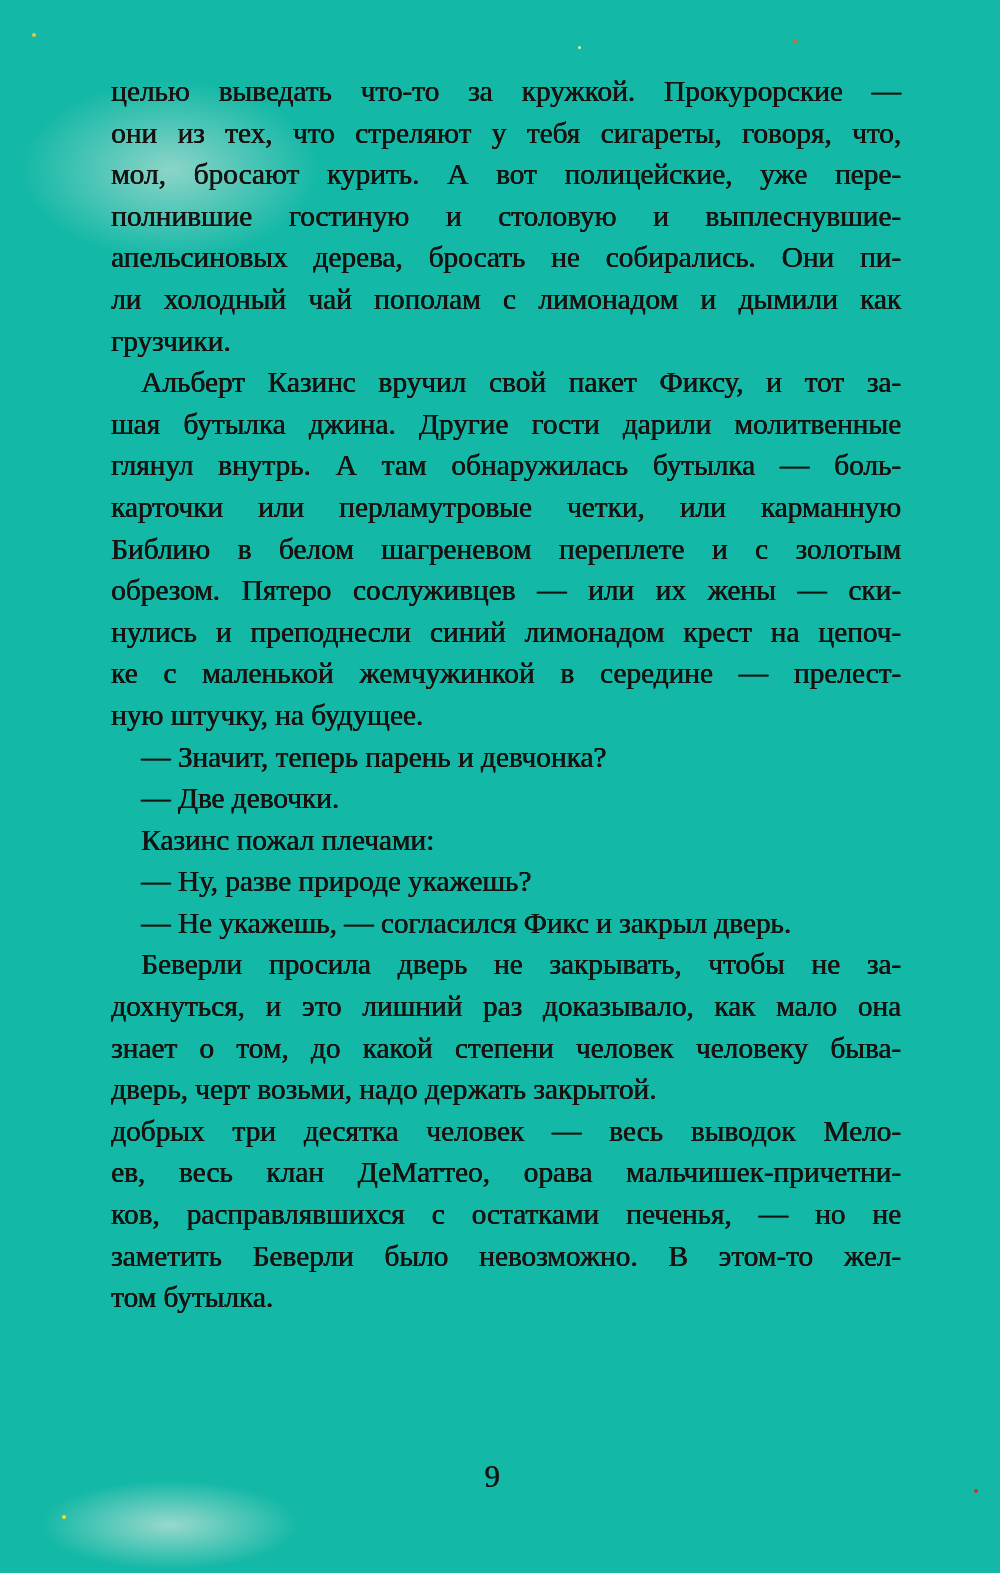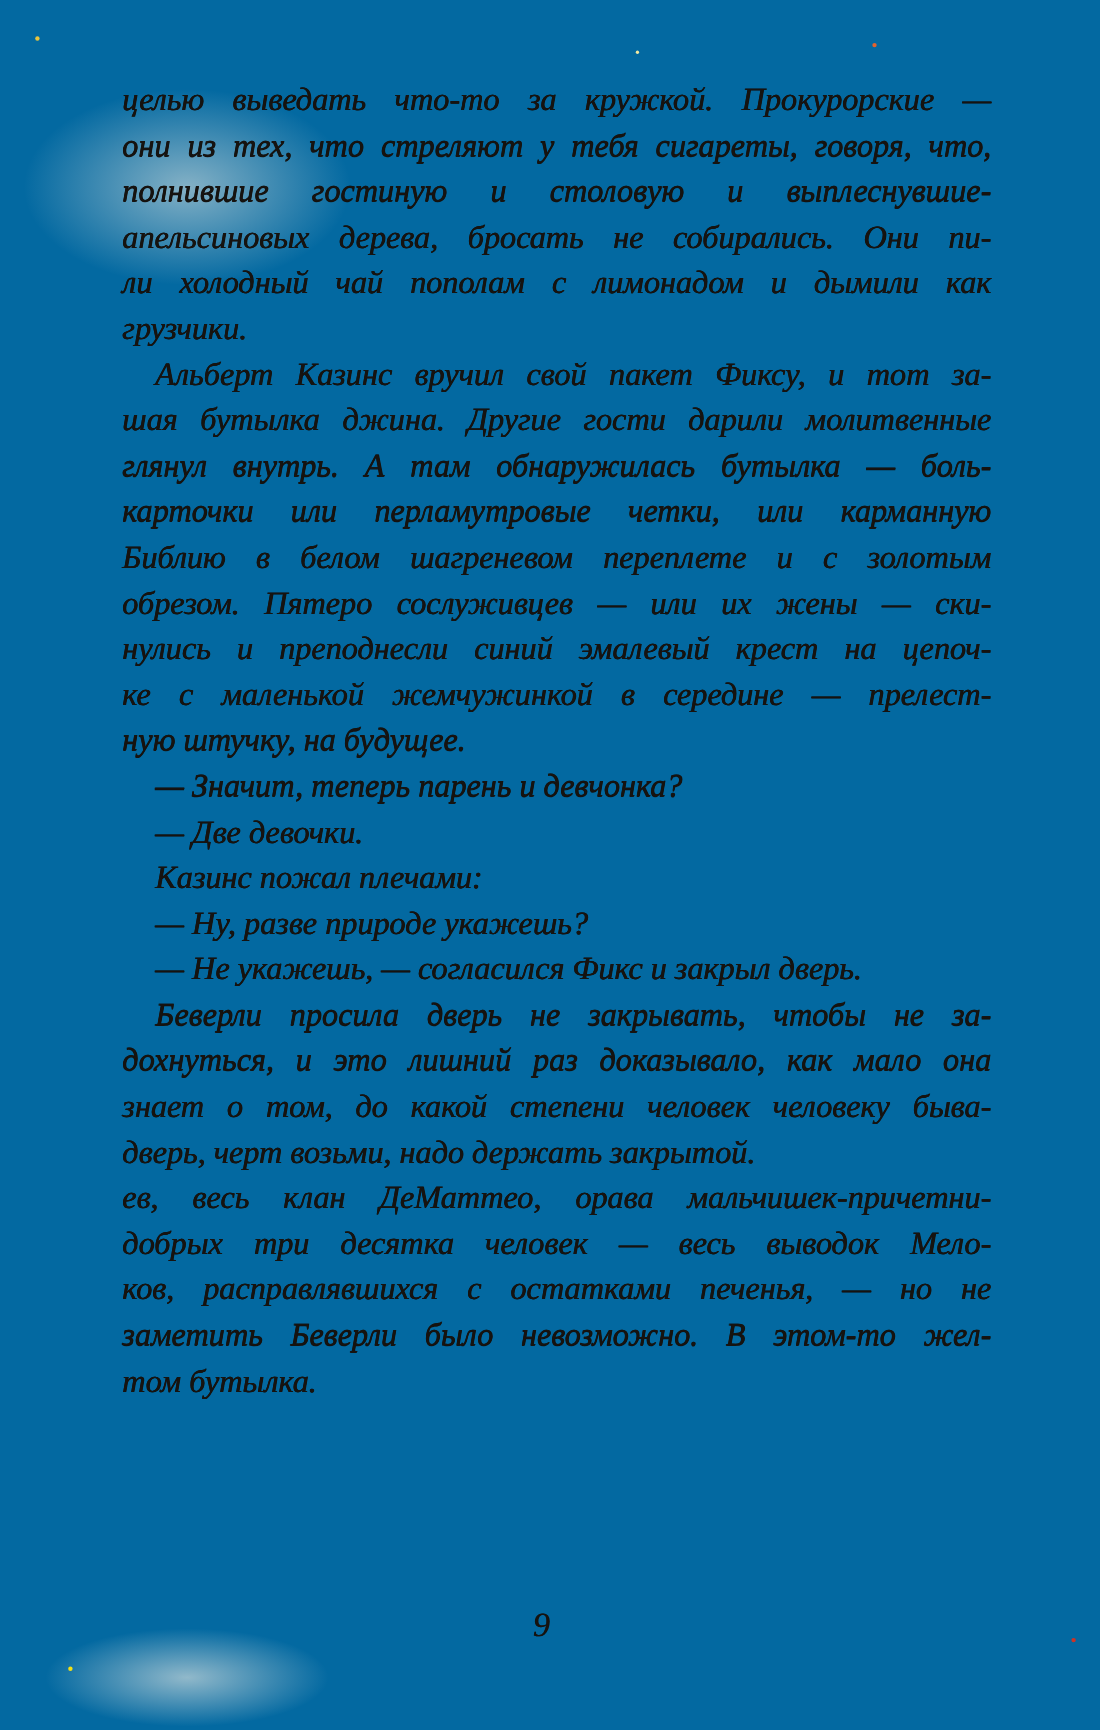--- a/index.html
+++ b/index.html
@@ -1,24 +1,23 @@
 <!DOCTYPE html>
 <html><head>
 <meta charset="utf-8">
 <style>
   html, body { margin: 0; padding: 0; }
   .page {
     position: relative;
     width: 1000px;
     height: 1573px;
-    background: #0369a1;
+    background: #14b8a6;
     overflow: hidden;
     font-family: "Liberation Serif", "DejaVu Serif", serif;
     color: #161310;
-    font-style: italic;
   }
   .blotch {
     position: absolute;
     pointer-events: none;
   }
   .blotch.top-left {
     left: 20px; top: 80px; width: 300px; height: 180px;
     background: radial-gradient(ellipse at center, rgba(238,236,228,0.55), rgba(238,236,228,0) 70%);
   }
   .blotch.bottom-left {
@@ -65,44 +64,45 @@
 </head>
 <body>
 
 <div class="page">
   <div class="blotch top-left"></div>
   <div class="blotch bottom-left"></div>
 
   <div class="text-block" id="text-block">
       <div class="line just">целью выведать что-то за кружкой. Прокурорские —</div>
       <div class="line just">они из тех, что стреляют у тебя сигареты, говоря, что,</div>
+      <div class="line just">мол, бросают курить. А вот полицейские, уже пере-</div>
       <div class="line just">полнившие гостиную и столовую и выплеснувшие-</div>
       <div class="line just">апельсиновых дерева, бросать не собирались. Они пи-</div>
       <div class="line just">ли холодный чай пополам с лимонадом и дымили как</div>
       <div class="line">грузчики.</div>
       <div class="line just indent">Альберт Казинс вручил свой пакет Фиксу, и тот за-</div>
       <div class="line just">шая бутылка джина. Другие гости дарили молитвенные</div>
       <div class="line just">глянул внутрь. А там обнаружилась бутылка — боль-</div>
       <div class="line just">карточки или перламутровые четки, или карманную</div>
       <div class="line just">Библию в белом шагреневом переплете и с золотым</div>
       <div class="line just">обрезом. Пятеро сослуживцев — или их жены — ски-</div>
-      <div class="line just">нулись и преподнесли синий эмалевый крест на цепоч-</div>
+      <div class="line just">нулись и преподнесли синий лимонадом крест на цепоч-</div>
       <div class="line just">ке с маленькой жемчужинкой в середине — прелест-</div>
       <div class="line">ную штучку, на будущее.</div>
       <div class="line indent">— Значит, теперь парень и девчонка?</div>
       <div class="line indent">— Две девочки.</div>
       <div class="line indent">Казинс пожал плечами:</div>
       <div class="line indent">— Ну, разве природе укажешь?</div>
       <div class="line indent">— Не укажешь, — согласился Фикс и закрыл дверь.</div>
       <div class="line just indent">Беверли просила дверь не закрывать, чтобы не за-</div>
       <div class="line just">дохнуться, и это лишний раз доказывало, как мало она</div>
       <div class="line just">знает о том, до какой степени человек человеку быва-</div>
       <div class="line">дверь, черт возьми, надо держать закрытой.</div>
+      <div class="line just">добрых три десятка человек — весь выводок Мело-</div>
       <div class="line just">ев, весь клан ДеМаттео, орава мальчишек-причетни-</div>
-      <div class="line just">добрых три десятка человек — весь выводок Мело-</div>
       <div class="line just">ков, расправлявшихся с остатками печенья, — но не</div>
       <div class="line just">заметить Беверли было невозможно. В этом-то жел-</div>
       <div class="line">том бутылка.</div>
     </div>
 
   <div class="page-number">9</div>
 <span class="speck" style="left: 32px; top: 33px; width: 4px; height: 4px; background: rgb(232, 197, 62);"></span>
     <span class="speck" style="left: 578px; top: 46px; width: 3px; height: 3px; background: rgb(243, 233, 160);"></span>
     <span class="speck" style="left: 793px; top: 39px; width: 4px; height: 4px; background: rgb(226, 98, 46);"></span>
     <span class="speck" style="left: 62px; top: 1515px; width: 4px; height: 4px; background: rgb(242, 224, 21);"></span>

